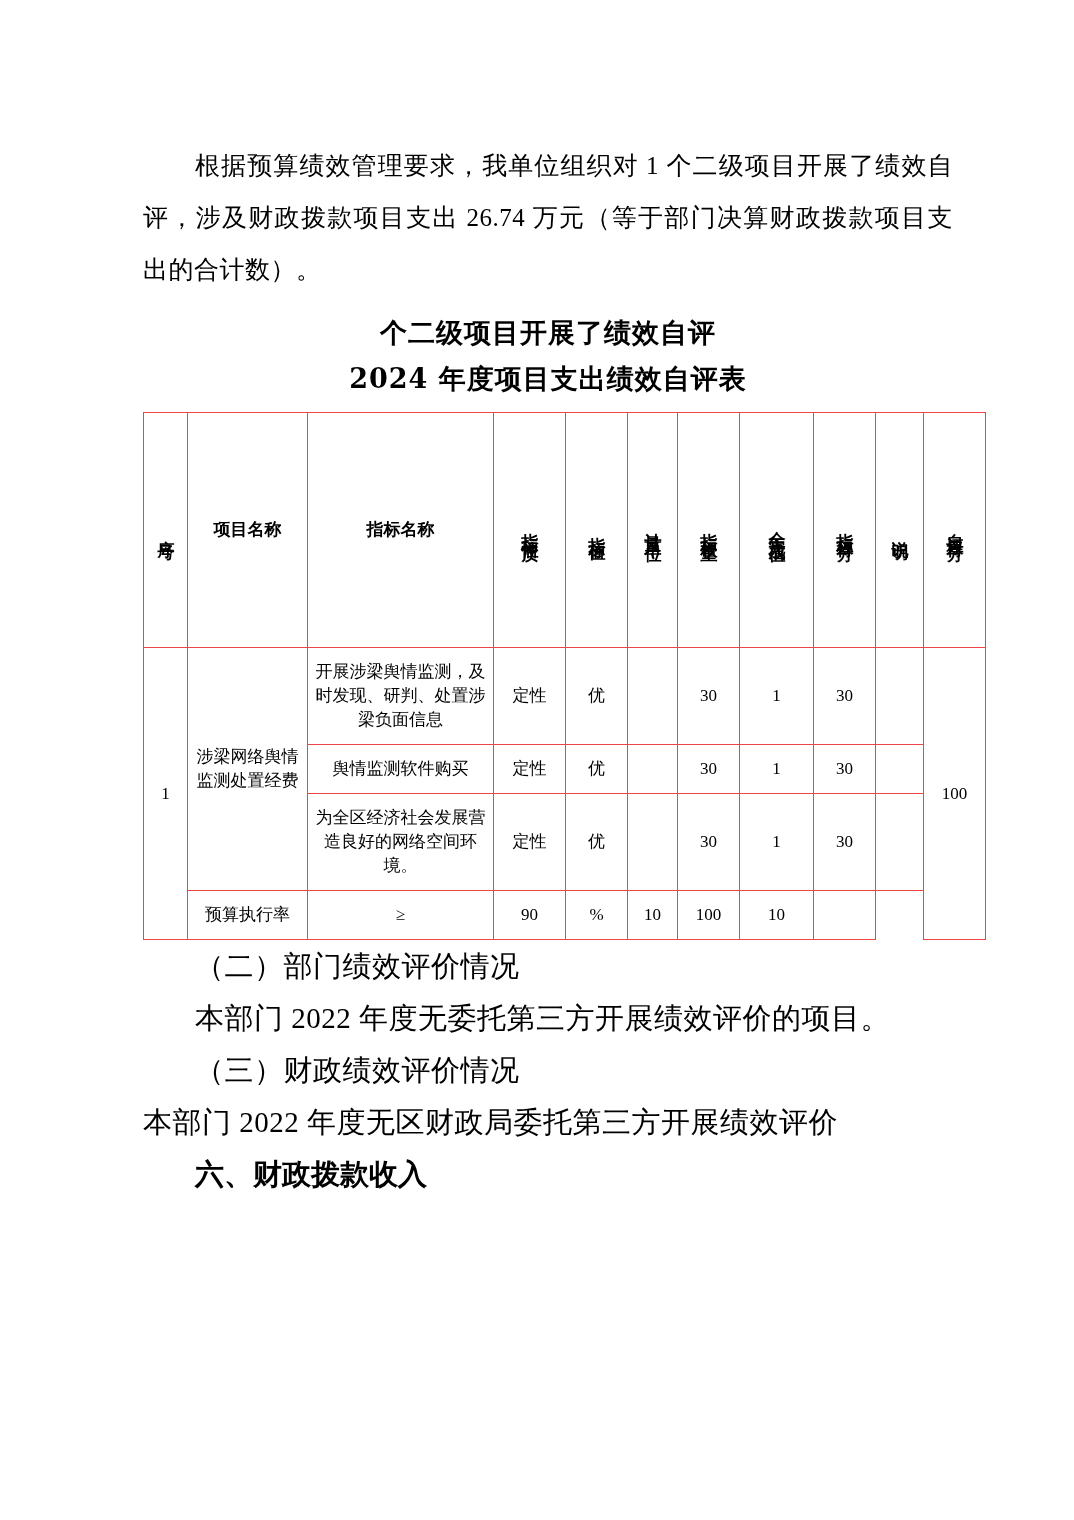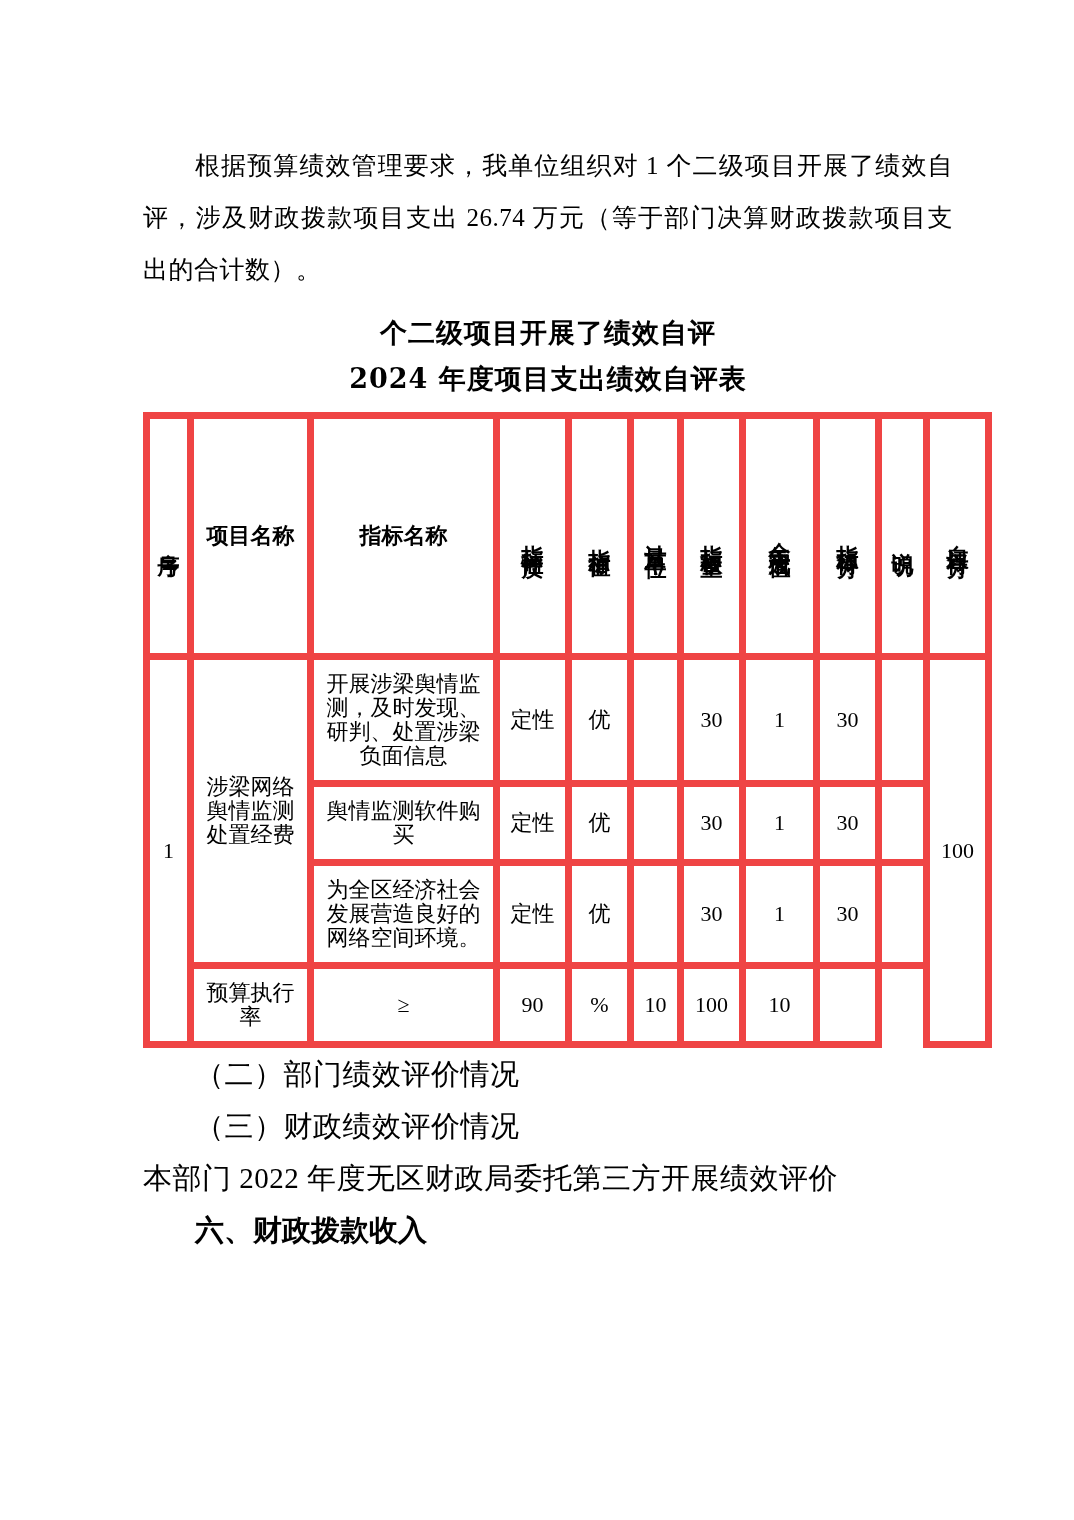--- a/index.html
+++ b/index.html
@@ -50,22 +50,22 @@
     line-height: 46px;
     letter-spacing: 1px;
   }
   table.perf {
     border-collapse: collapse;
     width: 810px;
     margin-top: 6px;
     table-layout: fixed;
   }
   table.perf td, table.perf th {
-    border: 7px solid #ef4444;
-    font-size: 22px;
+    border: 1px solid #ef4444;
+    font-size: 17px;
     font-family: "Liberation Serif", "DejaVu Serif", serif;
     font-weight: normal;
     padding: 12px 5px;
     vertical-align: middle;
     text-align: center;
     line-height: 24px;
   }
   table.perf thead td {
     font-weight: bold;
     height: 210px;
@@ -183,19 +183,20 @@
           <td>10</td>
           <td>100</td>
           <td>10</td>
           <td></td>
         </tr>
       </tbody>
     </table>
 
     <div class="after-table">
       <p class="body-text indent2">（二）部门绩效评价情况</p>
+      <p class="body-text indent2">本部门 2022 年度无委托第三方开展绩效评价的项目。</p>
       <p class="body-text indent2">（三）财政绩效评价情况</p>
       <p class="body-text noindent">本部门 2022 年度无区财政局委托第三方开展绩效评价</p>
       <p class="sec-head">六、财政拨款收入</p>
     </div>
 
   </div>
 </div>
 
 </body></html>

